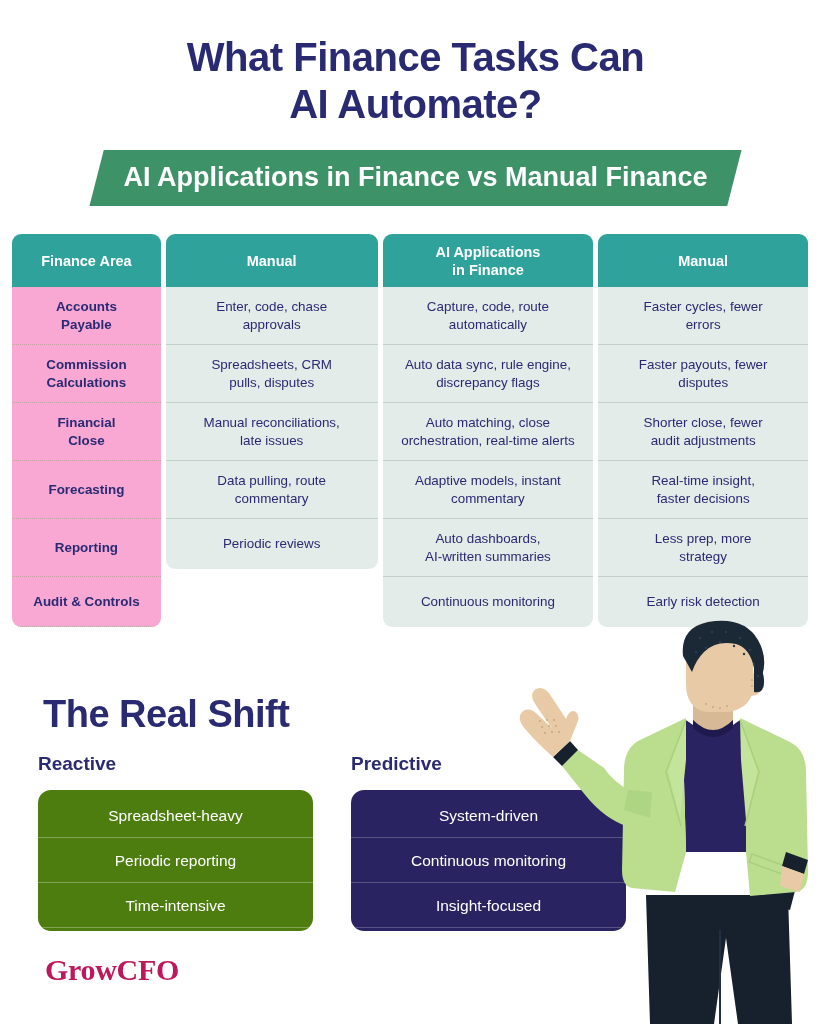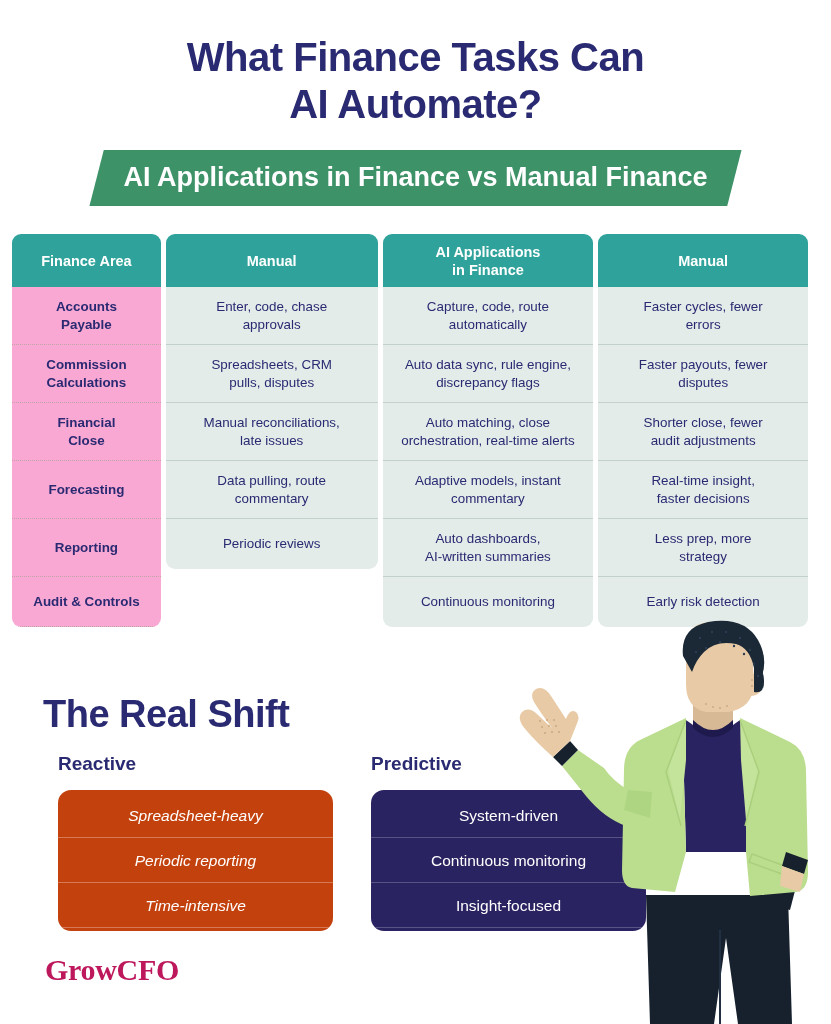--- a/index.html
+++ b/index.html
@@ -111,39 +111,39 @@
     color:#2a2a72;
     font-weight:bold;
     font-size:38px;
     line-height:44px;
     letter-spacing:-0.5px;
     margin-top:24px;
   }
 
   .shift-cols {
     position:absolute;
-    left:58px;
+    left:38px;
     top:752px;
     display:flex;
     gap:38px;
   }
   .shift-col { width:275px; }
   .shift-label {
     color:#2a2a72;
     font-weight:bold;
     font-size:19px;
     line-height:24px;
     margin-bottom:14px;
   }
   .shift-card {
     border-radius:13px;
     overflow:hidden;
     padding:3px 0;
   }
-  .shift-card.reactive { background:#c2410c;font-style:italic; }
+  .shift-card.reactive { background:#4d7c0f; }
   .shift-card.predictive { background:#2a2361; }
   .shift-item {
     color:#ffffff;
     font-size:15.5px;
     line-height:19px;
     text-align:center;
     height:45px;
     display:flex;
     align-items:center;
     justify-content:center;

